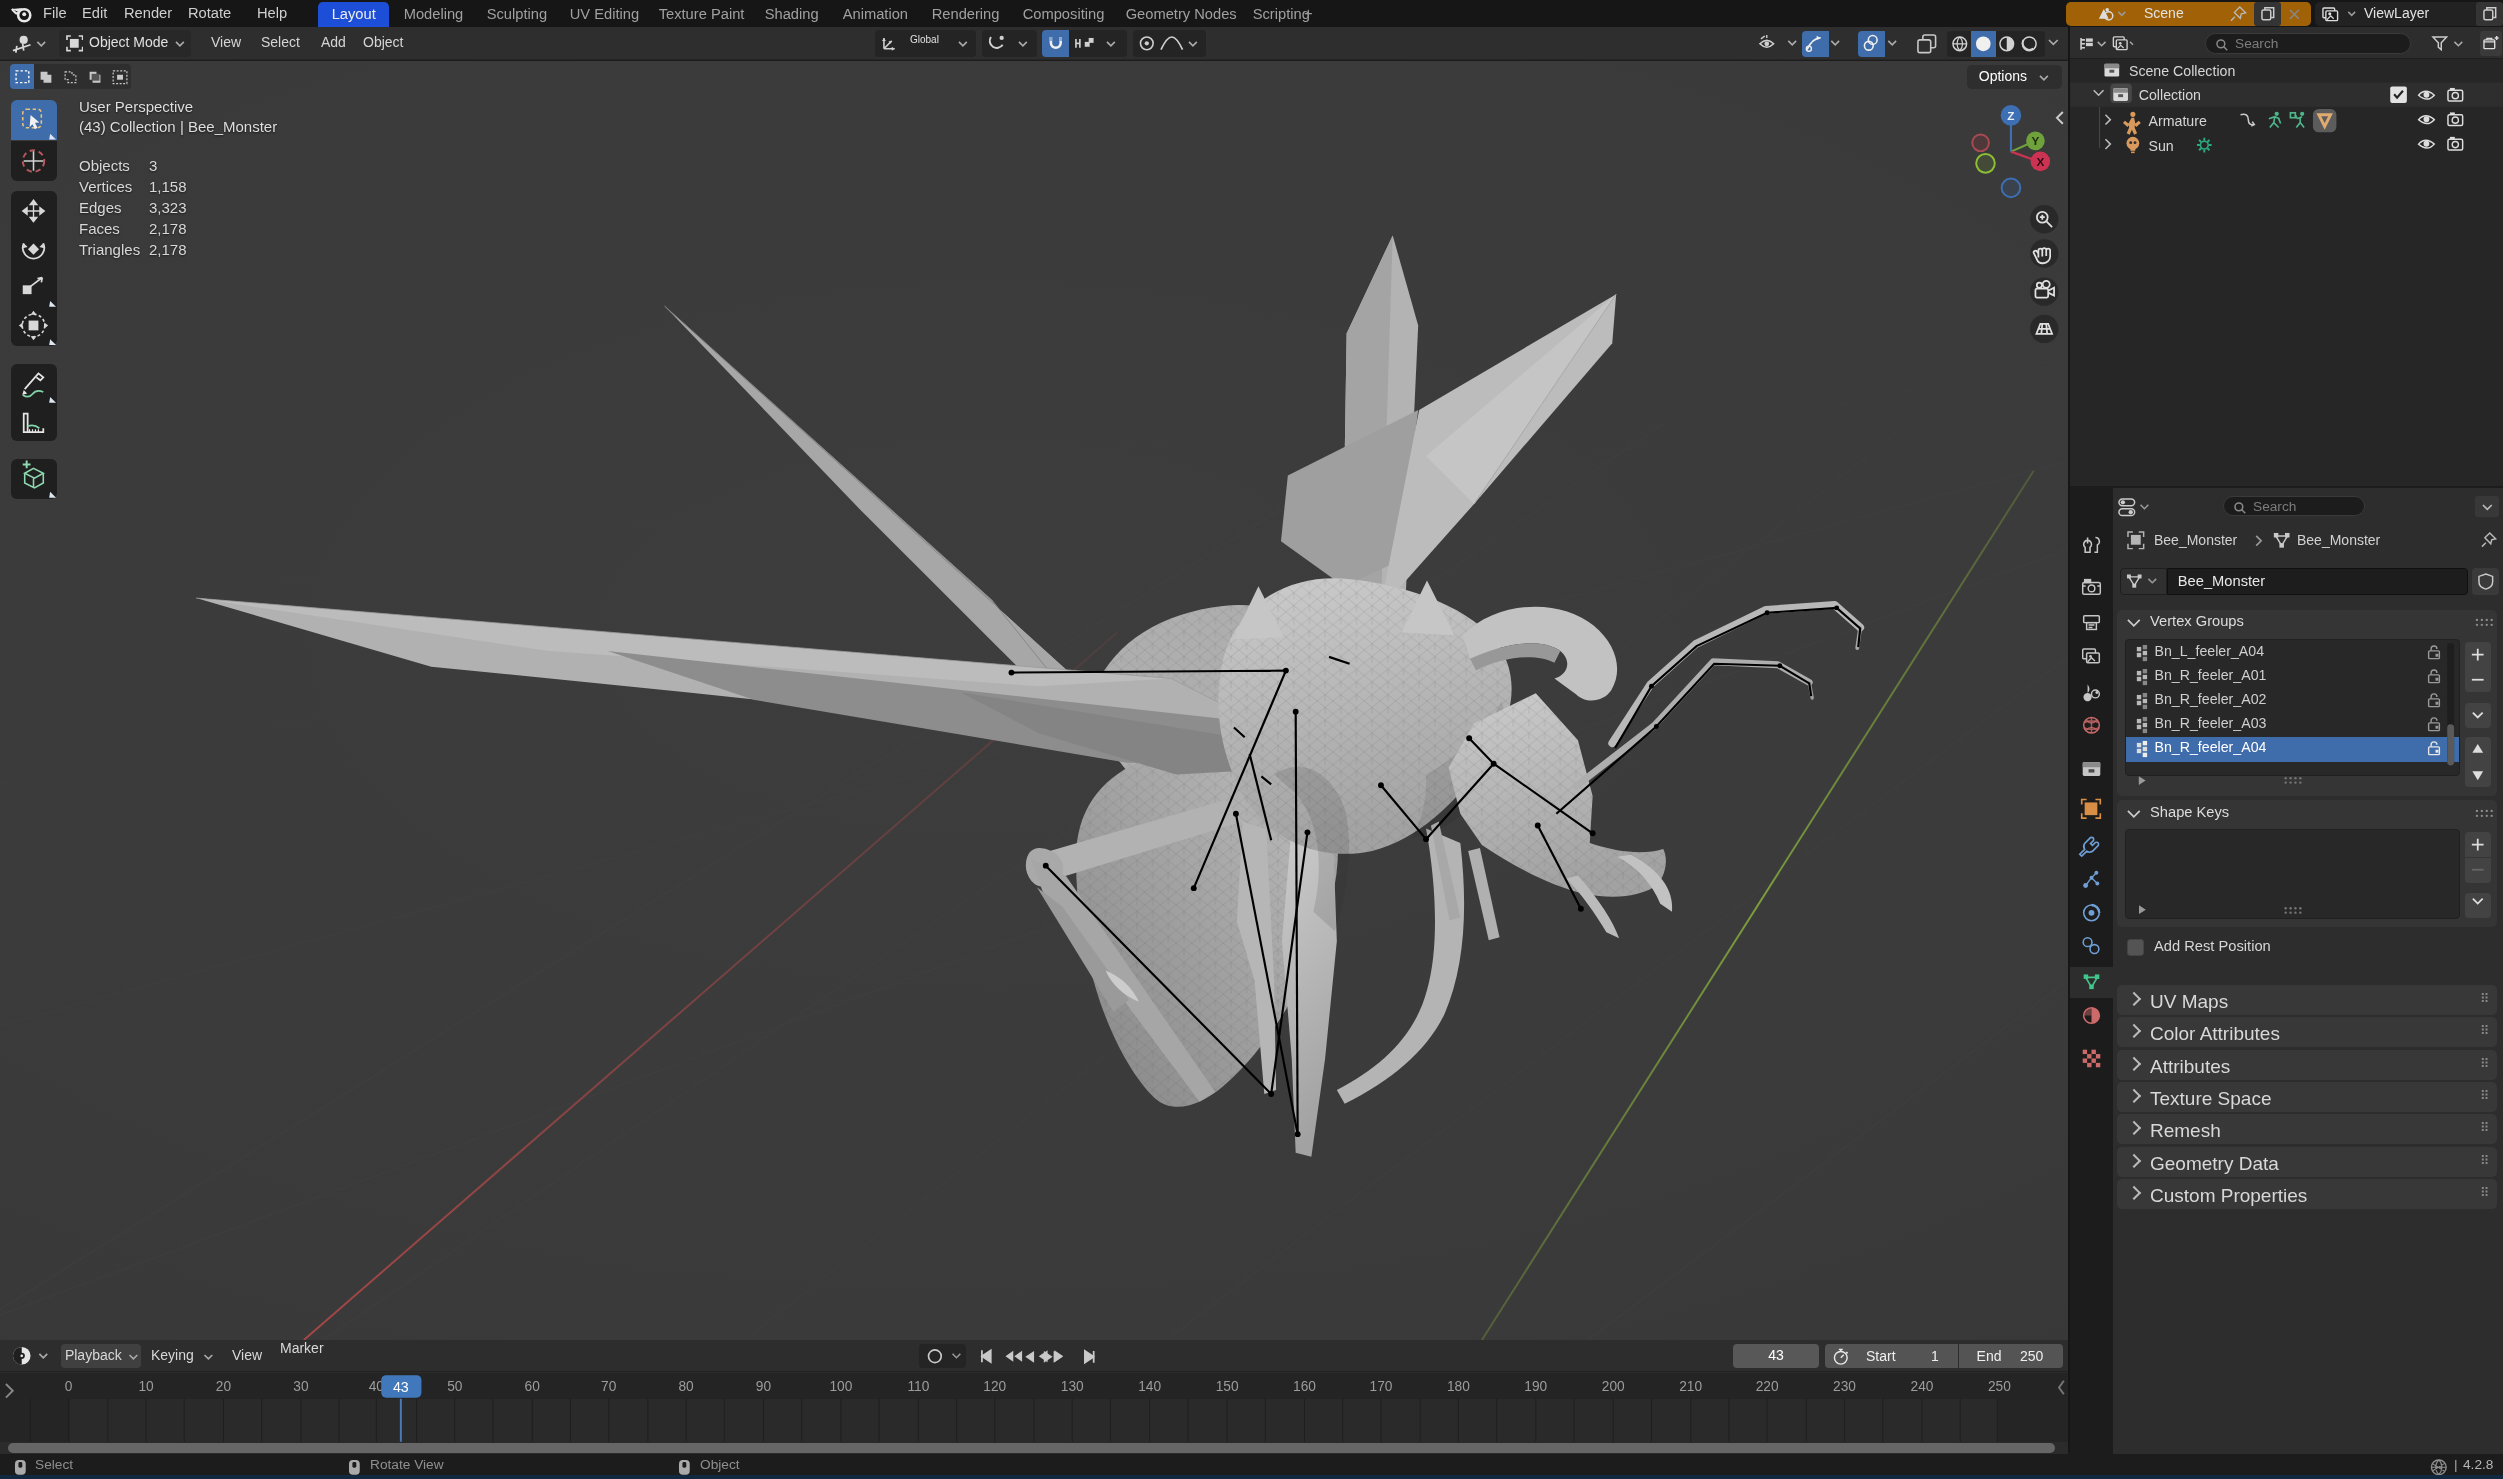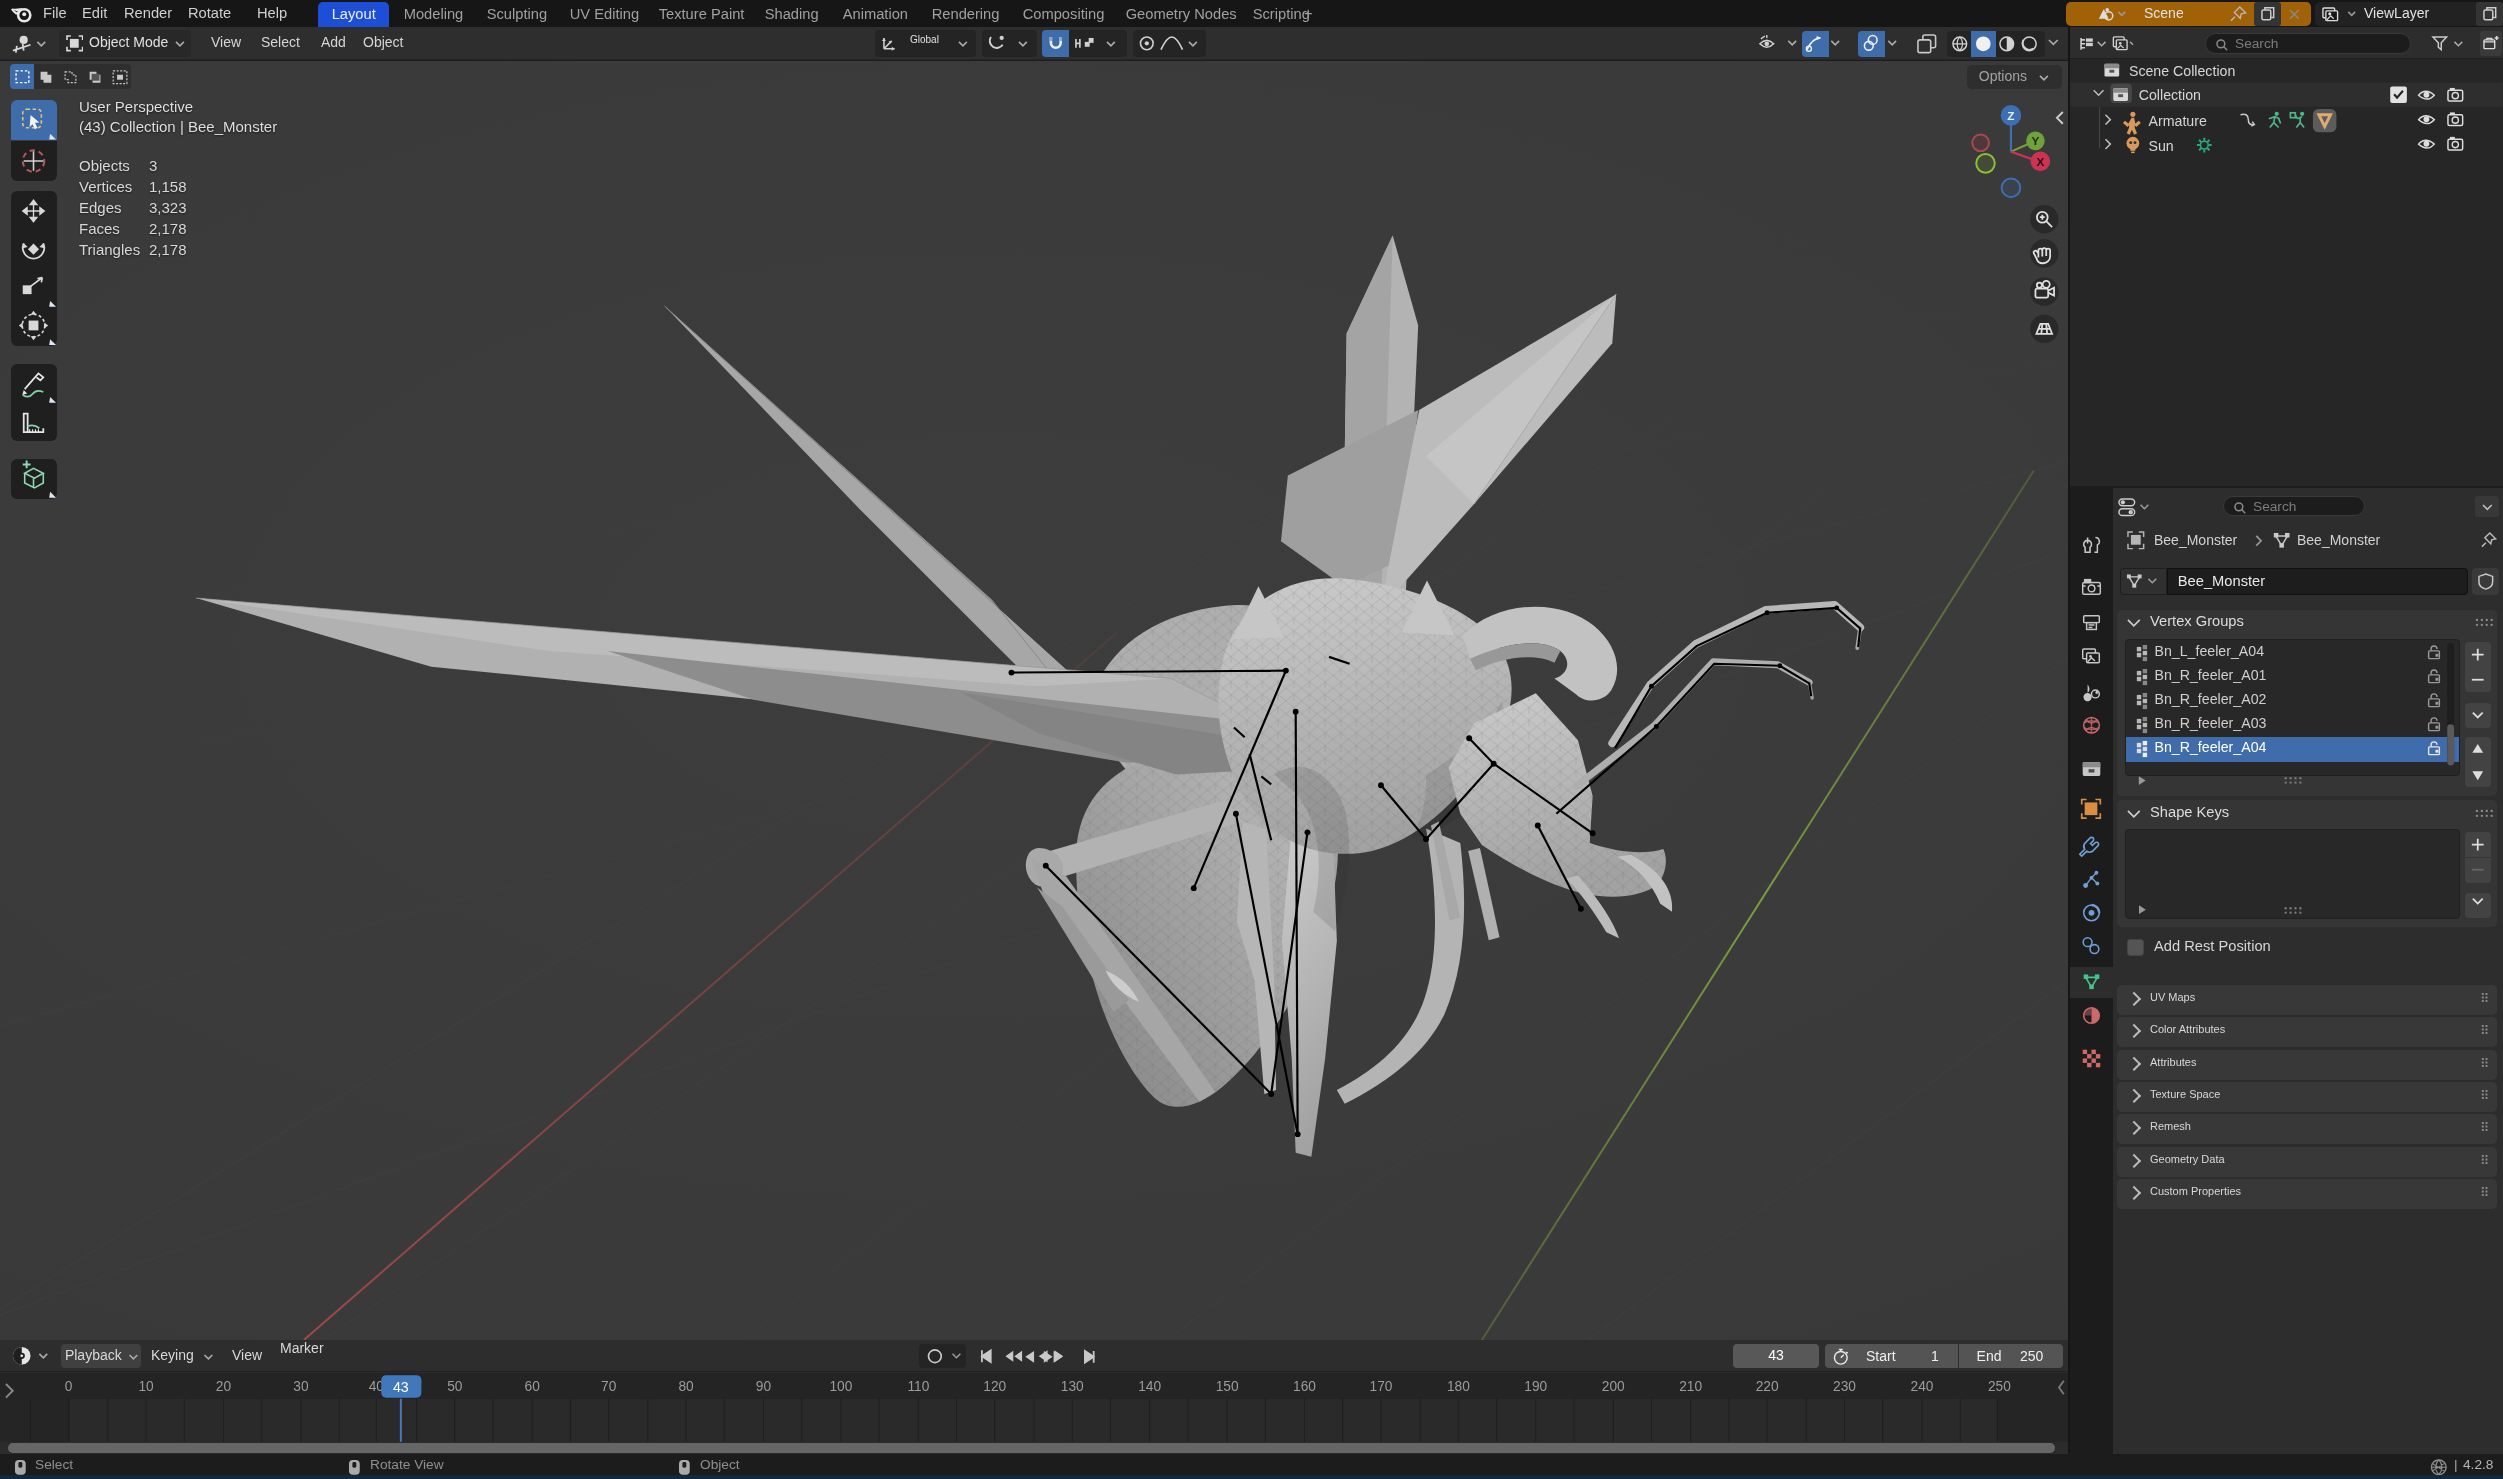--- a/index.html
+++ b/index.html
@@ -11,21 +11,21 @@
 #viewport{left:0;top:61px;width:2068px;height:1279px;background:radial-gradient(115% 95% at 48% 45%, #3d3d3d 0%, #3a3a3a 60%, #353535 100%);overflow:hidden}
 #outliner{left:2070px;top:27.4px;width:433px;height:459px;background:#262626}
 #props{left:2070px;top:488px;width:433px;height:966px;background:#2d2d2d}
 #tabstrip{left:2070px;top:488px;width:43px;height:966px;background:#1c1c1c}
 #timeline{left:0;top:1340px;width:2068px;height:114px;background:#2b2b2b}
 #statusbar{left:0;top:1454px;width:2503px;height:25.5px;background:#1c1c1c;color:#8f8f8f;font-size:13.7px}
 #btmline{left:0;top:1475px;width:2503px;height:3.9px;background:#10293e}
 .vline{position:absolute;background:#161616}
 .widget{position:absolute;background:#282828;border-radius:3.9px;color:#d6d6d6}
 .searchbox{position:absolute;background:#1c1c1c;border:1px solid #3a3a3a;border-radius:10.8px;color:#7d7d7d}
-.cpanel{left:47px;width:380px;height:30px;background:#383838;border-radius:4.9px;color:#d8d8d8;font-size:11px}
+.cpanel{left:47px;width:380px;height:30px;background:#383838;border-radius:4.9px;color:#d8d8d8;font-size:19px}
 .cpanel span{position:absolute;left:33px;top:5.9px}
 .cpanel::before{content:"";position:absolute;left:11.8px;top:8.8px;width:7.8px;height:7.8px;border-right:2px solid #bbb;border-bottom:2px solid #bbb;transform:rotate(-45deg)}
 .cpanel::after{content:"⠿";position:absolute;right:9.8px;top:5.9px;color:#8a8a8a;font-size:12.7px;letter-spacing:-2px}
 </style></head>
 <body>
 <div id="topbar" class="abs">
 <svg class="abs" style="left:9.8px;top:2.9px" width="25.5" height="21.6" viewBox="0 0 26 22">
 <circle cx="14.5" cy="12.5" r="6.2" fill="none" stroke="#e8e8e8" stroke-width="2.6"></circle>
 <circle cx="14.5" cy="11.5" r="2" fill="#e8e8e8"></circle>
 <path d="M2,6 L13,5 L8,9 Z" fill="#e8e8e8"></path>
@@ -340,21 +340,21 @@
 <g transform="translate(75,0)">
         <path d="M6,8 h7 v3 h4 v8 h-8 v-3 h-3 Z" fill="#c9c9c9"></path>
         <rect x="8" y="10" width="8" height="7" fill="#555"></rect>
       </g>
 <g transform="translate(100,0)">
         <rect x="5" y="7" width="14" height="13" fill="none" stroke="#c9c9c9" stroke-width="1.2" stroke-dasharray="2 1.6"></rect>
         <rect x="9" y="11" width="6" height="5" fill="#c9c9c9"></rect>
       </g>
 </svg>
 
-<div class="abs" style="left:1967px;top:3.9px;width:95px;height:24.5px;background:#2e2e2e;border-radius:4.9px;color:#a3a3a3;font-size:14px">
+<div class="abs" style="left:1967px;top:3.9px;width:95px;height:24.5px;background:#2e2e2e;border-radius:4.9px;color:#ffffff;font-size:14px">
 <span class="abs" style="left:11.8px;top:2.9px">Options</span>
 <svg class="abs" style="left:71px;top:8.8px" width="11.8" height="8.8" viewBox="0 0 12 9">
         <path d="M2,2 l4,4 l4,-4" stroke="#aaa" stroke-width="1.7" fill="none"></path>
       </svg>
 </div>
 
 <div class="abs" style="left:10.8px;top:39px;width:46px;height:40px;background:#3f6caa;border-radius:5.9px 5.9px 0 0"></div>
 <div class="abs" style="left:10.8px;top:80px;width:46px;height:40px;background:rgba(27,27,27,0.85);border-radius:0 0 5.9px 5.9px"></div>
 <div class="abs" style="left:10.8px;top:130px;width:46px;height:155px;background:rgba(27,27,27,0.85);border-radius:5.9px"></div>
 <div class="abs" style="left:10.8px;top:303px;width:46px;height:77px;background:rgba(27,27,27,0.85);border-radius:5.9px"></div>

